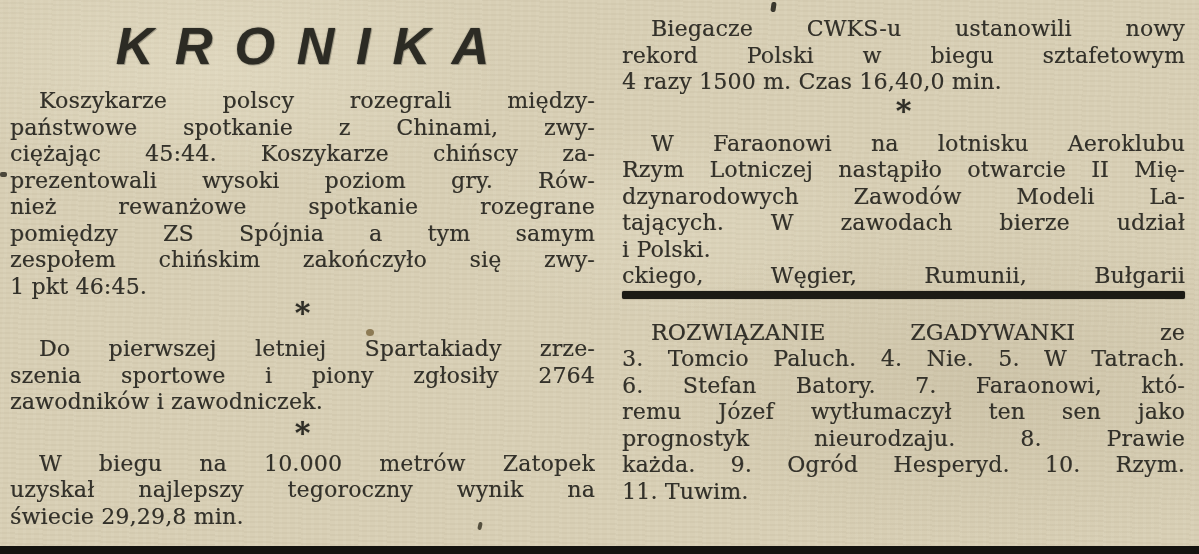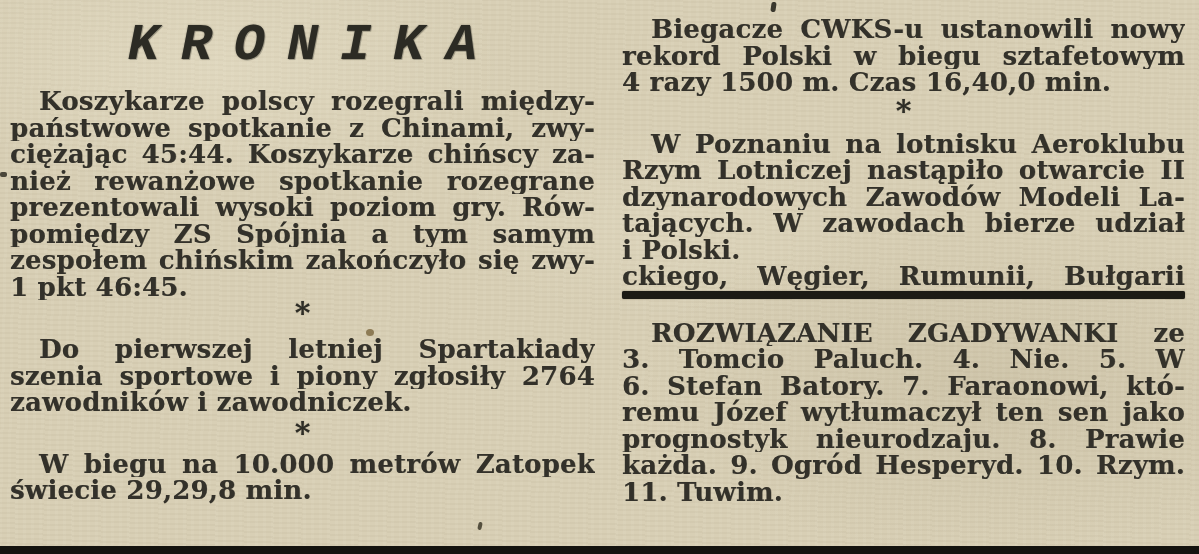--- a/index.html
+++ b/index.html
@@ -18,28 +18,28 @@
     font-family:"DejaVu Serif","Liberation Serif",serif;
     color:#33312a;
   }
   .col { position:absolute; z-index:2; }
   .col-left  { left:10px;  top:2px; width:585px; }
   .col-right { left:622px; top:0;   width:563px; }
 
   .masthead {
     height:82px; line-height:88px;
     text-align:center;
-    font-family:Liberation Mono, monospace;
+    font-family:Liberation Sans, sans-serif;
     font-style:italic; font-weight:bold;
     font-size:52px; letter-spacing:0.42em; text-indent:0.42em;
     color:#2c2b24;
     text-shadow:0 0 1.5px rgba(40,38,30,0.55), 1px 1px 0.5px rgba(40,38,30,0.25);
   }
 
-  .par { font-weight:700; font-size:26px; letter-spacing:0.2px;
+  .par { font-weight:400; font-size:22px; letter-spacing:0.2px;
          text-shadow:0.4px 0.4px 0.6px rgba(42,40,32,0.45); }
   .line { height:26.5px; line-height:26.5px; overflow:hidden;
           text-align:justify; text-align-last:justify; }
   .line.first { text-indent:29px; }
   .line.last  { text-align-last:left; }
 
   .p-l1 { margin-top:4px; }
   .p-l2 { margin-top:10px; }
   .p-l3 { margin-top:5px; }
   .p-r1 { margin-top:16px; }
@@ -73,54 +73,55 @@
   <div class="speck speck-brown-dot"></div>
   <div class="speck speck-small-mark"></div>
 
   <div class="col col-left">
     <div class="masthead">KRONIKA</div>
 
     <div class="par p-l1">
         <div class="line first">Koszykarze polscy rozegrali między-</div>
         <div class="line">państwowe spotkanie z Chinami, zwy-</div>
         <div class="line">ciężając 45:44. Koszykarze chińscy za-</div>
+        <div class="line">prezentowali wysoki poziom gry. Rów-</div>
         <div class="line">nież rewanżowe spotkanie rozegrane</div>
-        <div class="line">prezentowali wysoki poziom gry. Rów-</div>
         <div class="line">pomiędzy ZS Spójnia a tym samym</div>
         <div class="line">zespołem chińskim zakończyło się zwy-</div>
         <div class="line last">1 pkt 46:45.</div>
       </div>
 
     <div class="sep sep-l1">*</div>
 
     <div class="par p-l2">
         <div class="line first">Do pierwszej letniej Spartakiady zrze-</div>
         <div class="line">szenia sportowe i piony zgłosiły 2764</div>
         <div class="line last">zawodników i zawodniczek.</div>
       </div>
 
     <div class="sep sep-l2">*</div>
 
     <div class="par p-l3">
         <div class="line first">W biegu na 10.000 metrów Zatopek</div>
+        <div class="line">uzyskał najlepszy tegoroczny wynik na</div>
         <div class="line last">świecie 29,29,8 min.</div>
       </div>
   </div>
 
   <div class="col col-right">
     <div class="par p-r1">
         <div class="line first">Biegacze CWKS-u ustanowili nowy</div>
         <div class="line">rekord Polski w biegu sztafetowym</div>
         <div class="line last">4 razy 1500 m. Czas 16,40,0 min.</div>
       </div>
 
     <div class="sep sep-r1">*</div>
 
     <div class="par p-r2">
-        <div class="line first">W Poznaniu na lotnisku Aeroklubu</div>
+        <div class="line first">W Faraonowi na lotnisku Aeroklubu</div>
         <div class="line">Rzym Lotniczej nastąpiło otwarcie II Mię-</div>
         <div class="line">dzynarodowych Zawodów Modeli La-</div>
         <div class="line">tających. W zawodach bierze udział</div>
         <div class="line last">i Polski.</div>
         <div class="line">ckiego, Węgier, Rumunii, Bułgarii</div>
       </div>
 
     <div class="divider-rule"></div>
 
     <div class="par p-r3">

